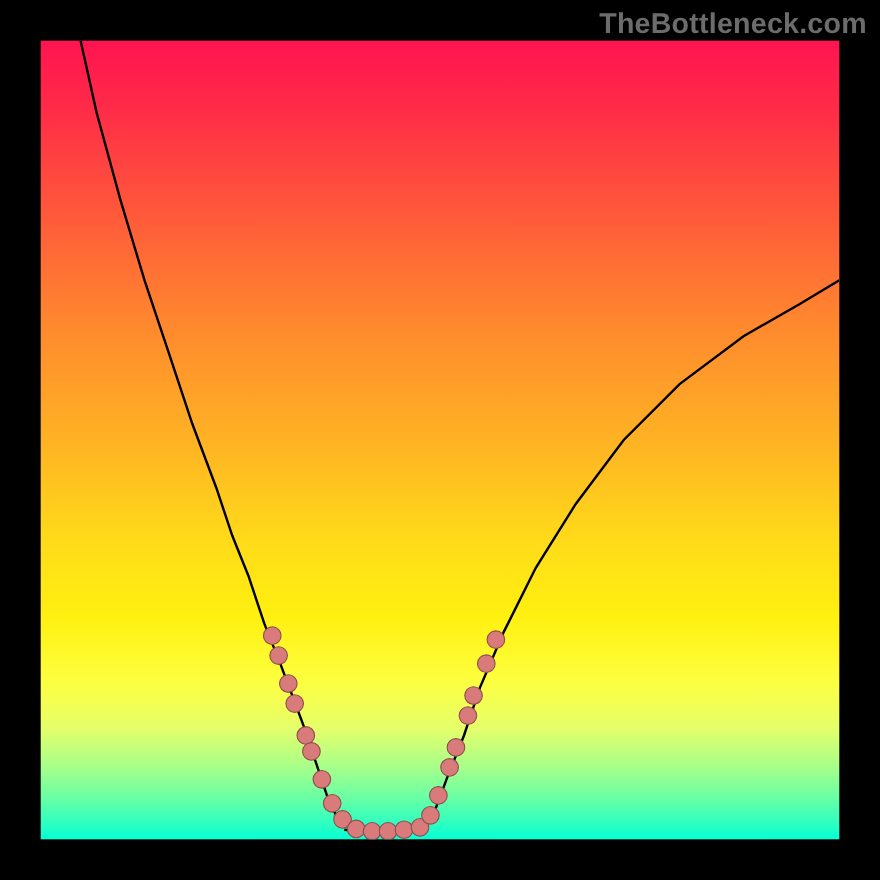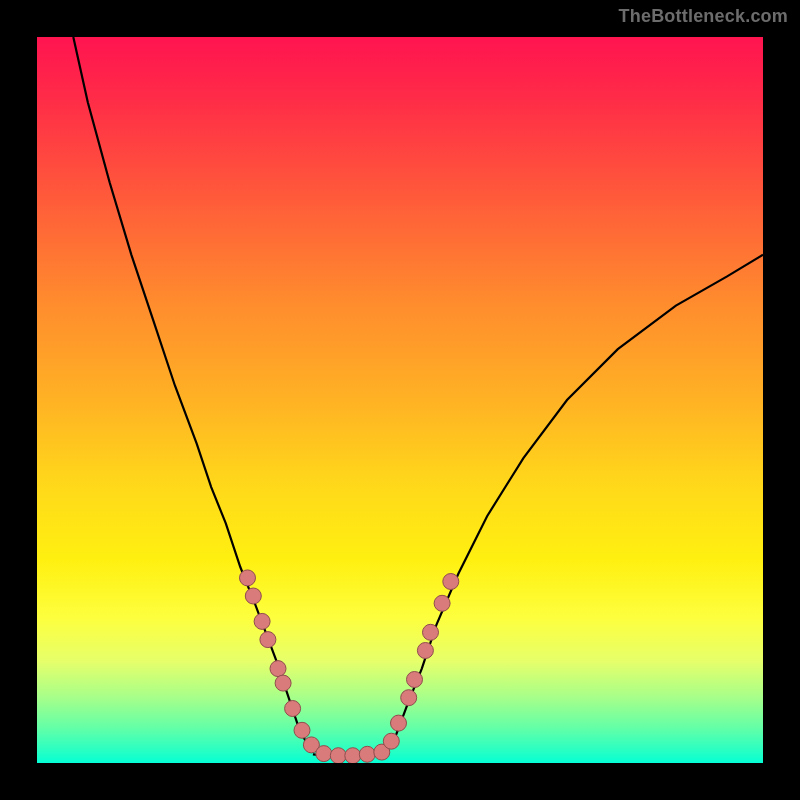--- a/index.html
+++ b/index.html
@@ -36,21 +36,21 @@
       #a6ff8a 91%,
       #66ffa6 95%,
       #2effc0 98%,
       #05ffd5 100%);
   }
   .watermark {
     position: absolute;
     top: 6px;
     right: 12px;
     font-family: Arial, Helvetica, sans-serif;
-    font-size: 18px;
+    font-size: 26px;
     font-weight: 600;
     color: #6c6c6c;
     letter-spacing: 0.2px;
   }
   svg.curves {
     position: absolute;
     left: 0;
     top: 0;
   }
   .curve {

